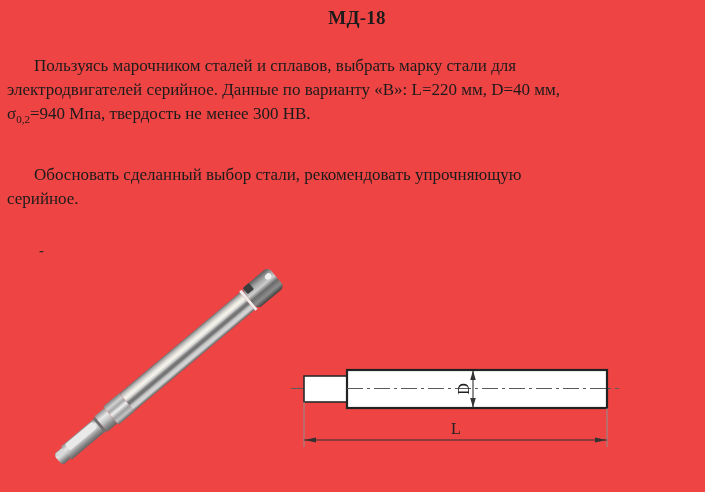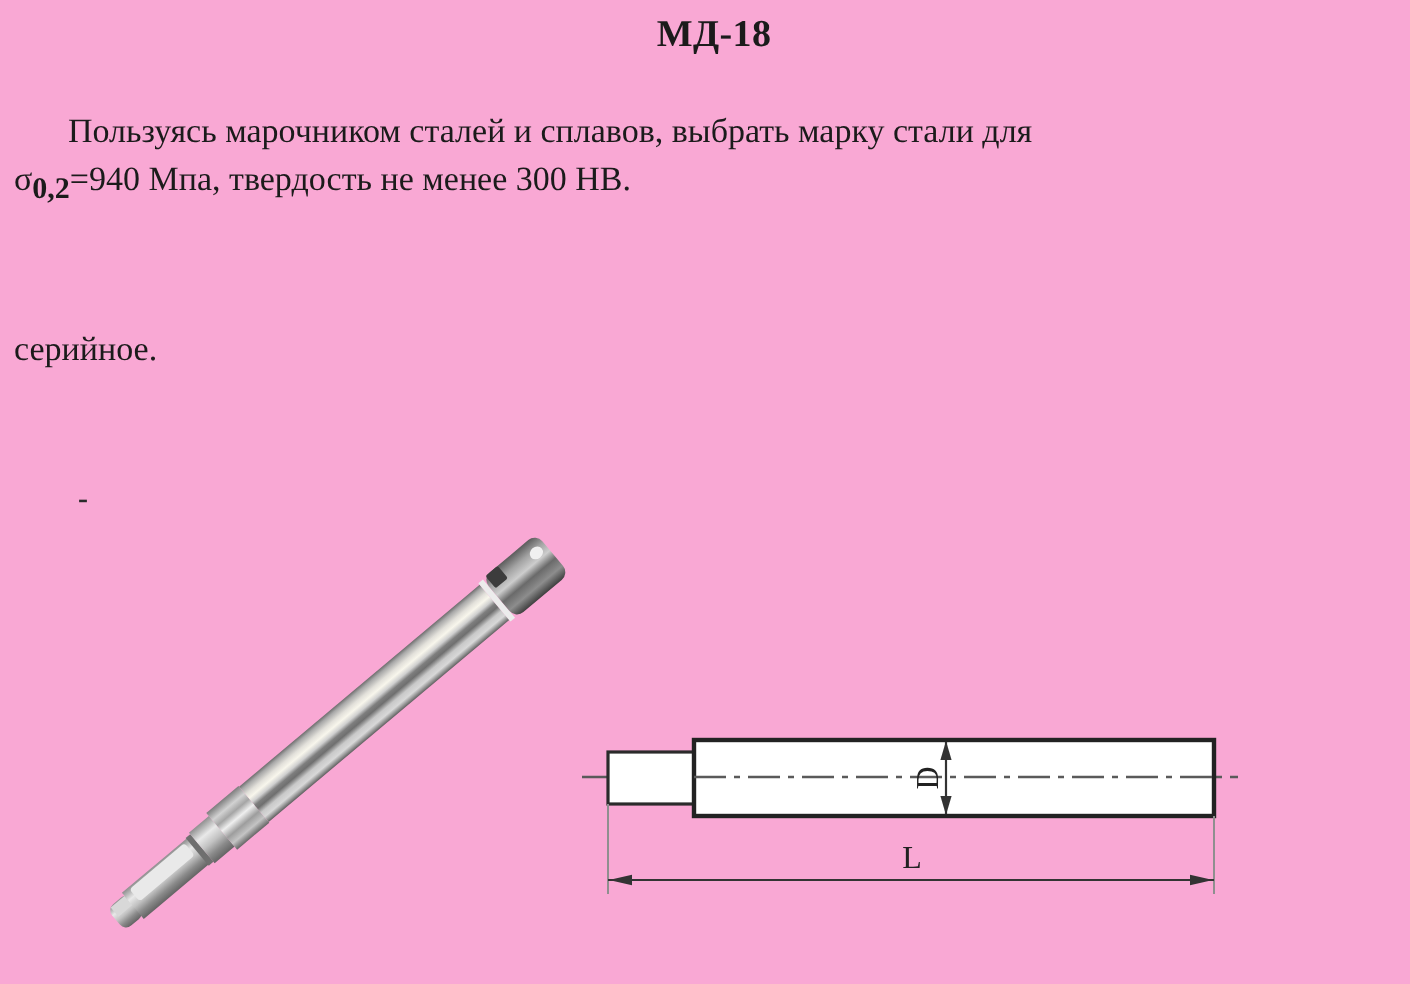--- a/index.html
+++ b/index.html
@@ -1,20 +1,20 @@
 <!DOCTYPE html>
 <html><head>
 <meta charset="utf-8">
 <style>
   html, body { margin: 0; padding: 0; background: #ffffff; }
   .page {
     position: relative;
     width: 705px;
     height: 492px;
-    background: #f9a8d4;
+    background: #ef4444;
     font-family: "Liberation Serif", serif;
     color: #1b1b1b;
     overflow: hidden;
   }
   .doc-title {
     position: absolute;
     top: 7px;
     left: 0;
     width: 714px;
     text-align: center;
@@ -27,24 +27,23 @@
     left: 7px;
     width: 682px;
     font-size: 17px;
     line-height: 24px;
     white-space: nowrap;
   }
   .para-1 { top: 54px; }
   .para-2 { top: 163px; }
   .text-line.indent { padding-left: 27px; font-family: Liberation Serif, serif; }
   .sub-sm {
-    font-size: 15px;
+    font-size: 11px;
     vertical-align: -4px;
     letter-spacing: 0;
-    font-weight: bold;
   }
   .stray-mark {
     position: absolute;
     left: 39px;
     top: 242px;
     font-size: 15px;
     font-weight: bold;
     color: #2a2a2a;
   }
   .shaft-photo-svg {
@@ -65,24 +64,26 @@
 </style>
 </head>
 <body>
 
 <div class="page">
 
   <div class="doc-title">МД-18</div>
 
   <div class="para para-1">
     <div class="text-line indent">Пользуясь марочником сталей и сплавов, выбрать марку стали для</div>
+    <div class="text-line">электродвигателей серийное. Данные по варианту «В»: L=220 мм, D=40 мм,</div>
     <div class="text-line"><span>σ</span><span class="sub-sm">0,2</span><span>=940 Мпа, твердость не менее 300 НВ.</span></div>
   </div>
 
   <div class="para para-2">
+    <div class="text-line indent">Обосновать сделанный выбор стали, рекомендовать упрочняющую</div>
     <div class="text-line">серийное.</div>
   </div>
 
   <div class="stray-mark">-</div>
 
   <svg class="shaft-photo-svg" width="272" height="242" viewBox="0 0 272 242">
     <defs>
       <linearGradient id="chrome" x1="0" y1="0" x2="0" y2="1">
         <stop offset="0" stop-color="#6e6e6e"></stop>
         <stop offset="0.08" stop-color="#a8a8a8"></stop>

